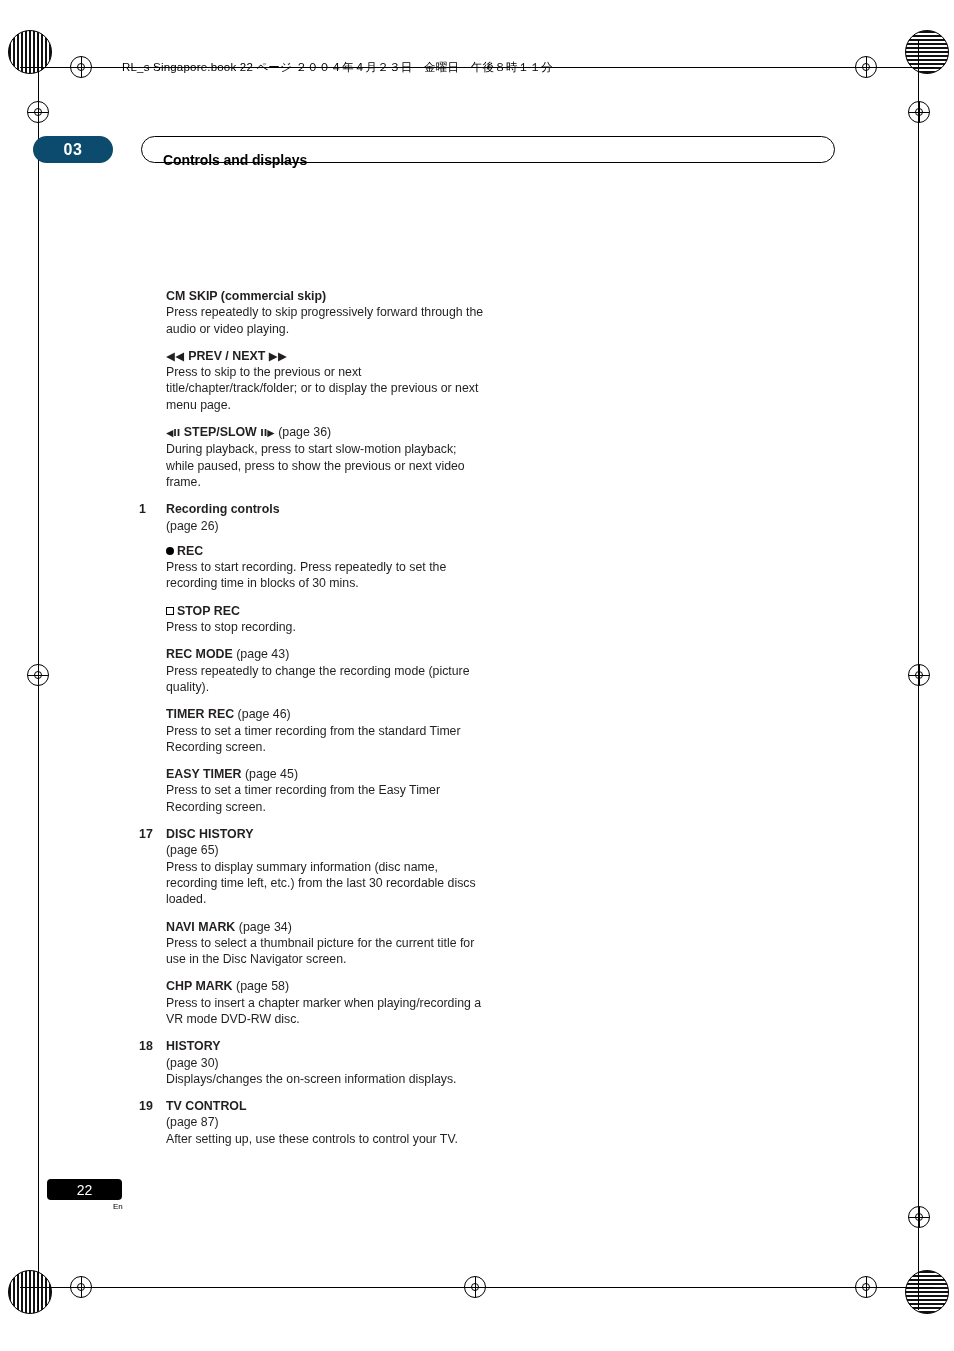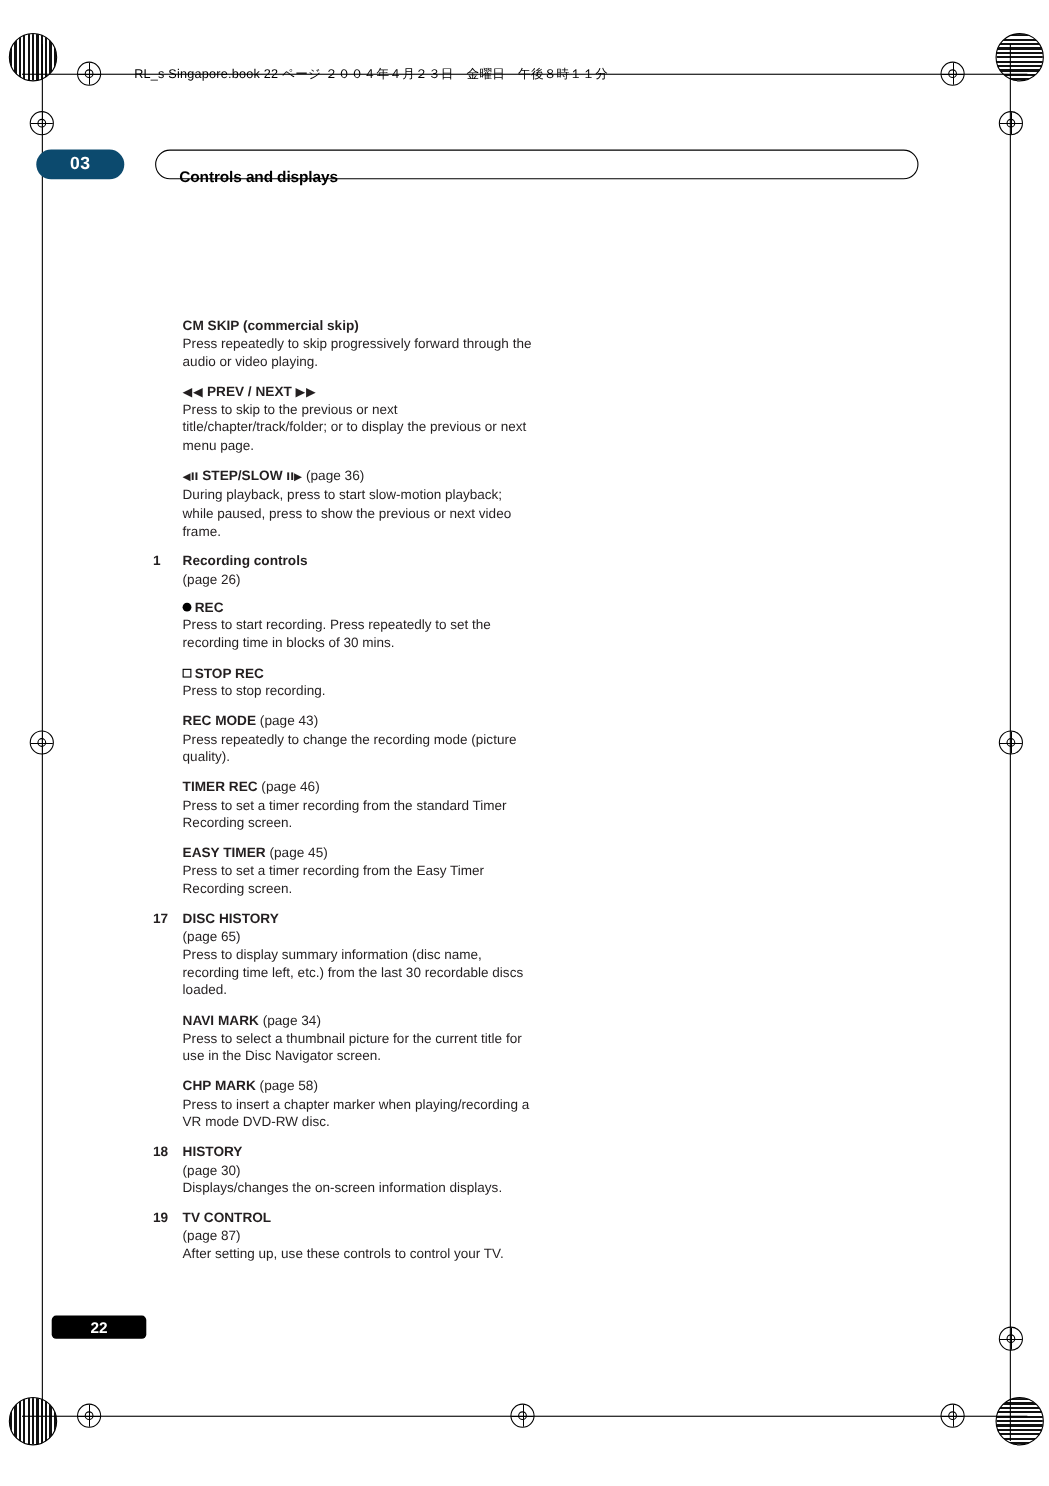--- a/index.html
+++ b/index.html
@@ -181,31 +181,30 @@
     box-sizing: border-box;
     vertical-align: 0px;
     margin-right: 3px;
   }
 
   
   .page-badge {
     position: absolute;
     left: 47px;
     top: 1179px;
-    width: 86px;
+    width: 75px;
     height: 21px;
     background: #000;
     border-radius: 4px;
     color: #fff;
     font-size: 14px;
-    font-weight: bold;
+    font-weight: normal;
     display: flex;
     align-items: center;
     justify-content: center;
-    margin-top: 17px;
   }
   .page-lang {
     position: absolute;
     left: 85px;
     top: 1202px;
     font-size: 8px;
     color: #000;
     padding-left: 28px;
   }
 </style>

